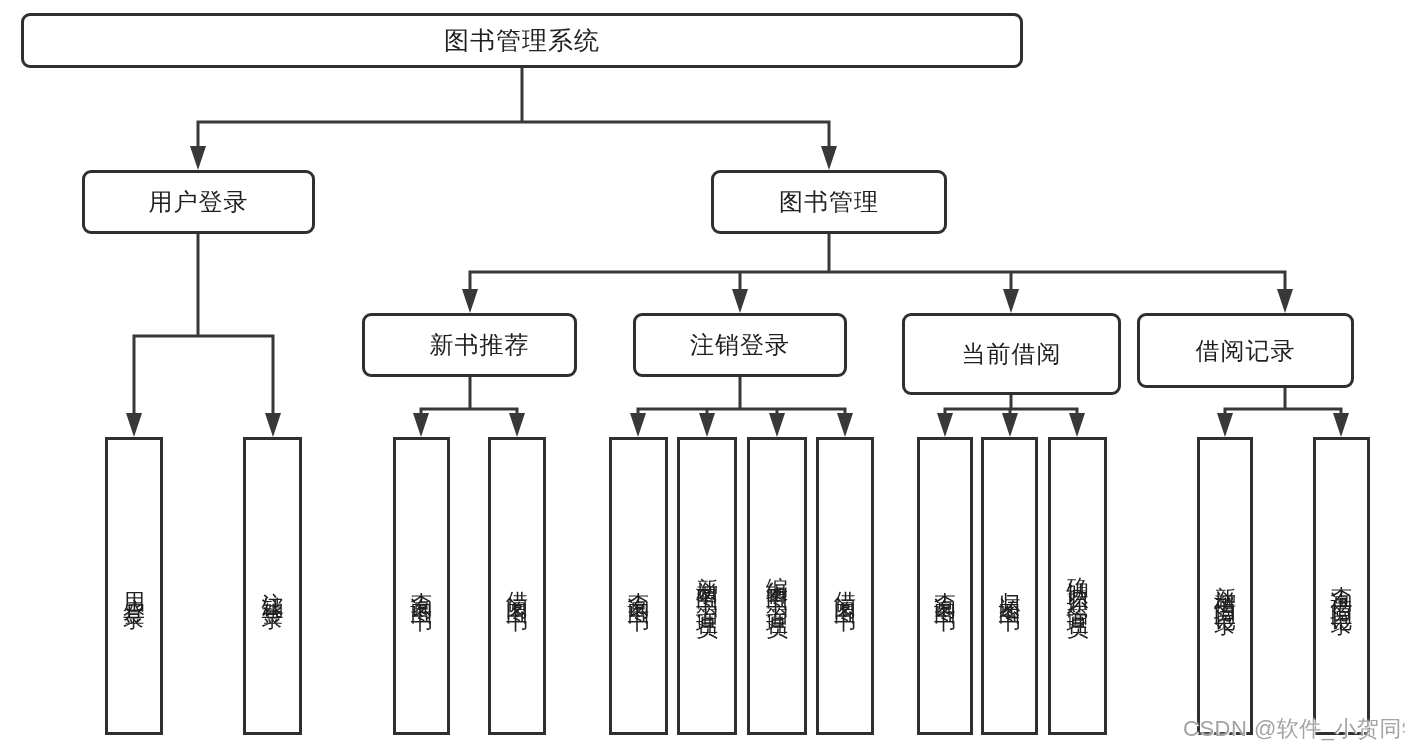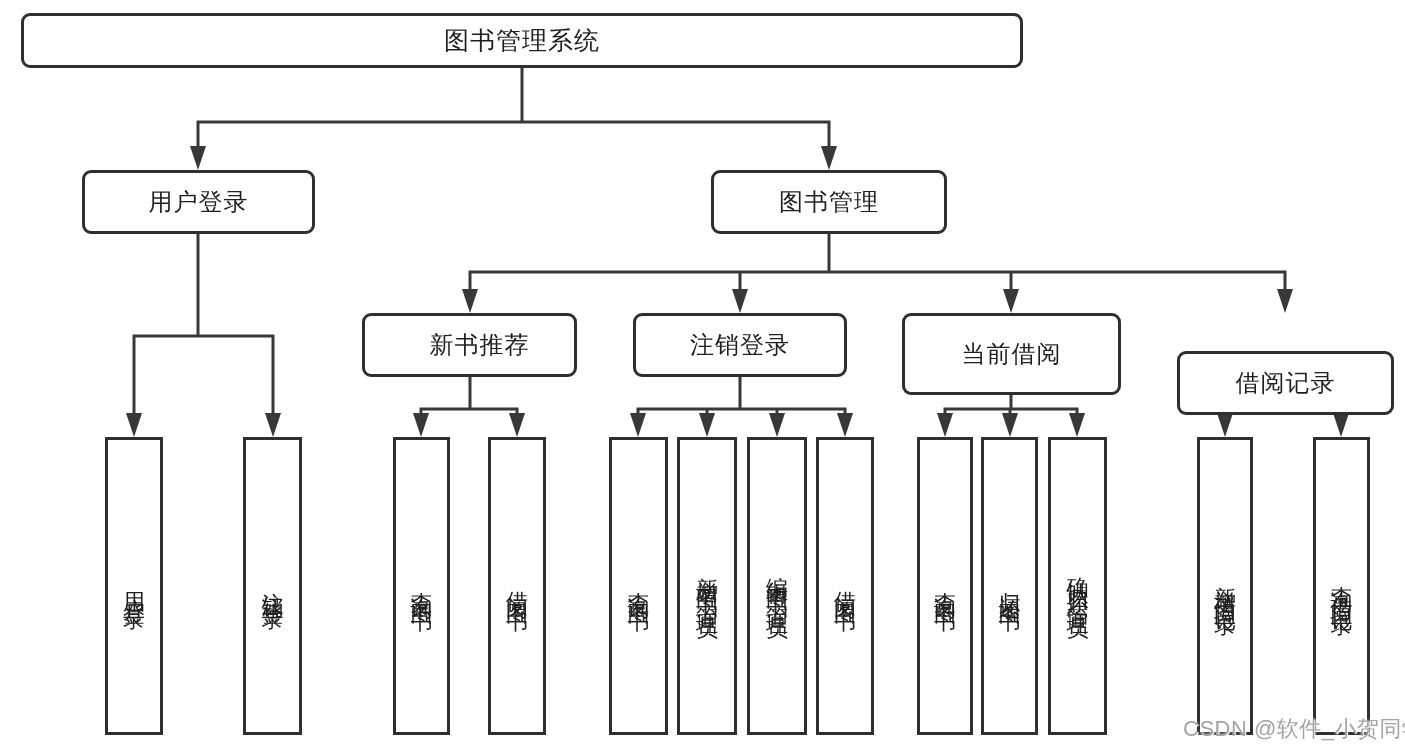--- a/index.html
+++ b/index.html
@@ -108,21 +108,21 @@
 
   <div class="box hbox" style="left:362px; top:313px; width:215px; height:64px;padding-left:20px;">
     <span>新书推荐</span>
   </div>
   <div class="box hbox" style="left:633px; top:313px; width:214px; height:64px;">
     <span>注销登录</span>
   </div>
   <div class="box hbox" style="left:902px; top:313px; width:219px; height:82px;">
     <span>当前借阅</span>
   </div>
-  <div class="box hbox" style="left:1177px; top:313px; width:217px; height:64px;margin-top:38px;">
+  <div class="box hbox" style="left:1137px; top:313px; width:217px; height:75px;">
     <span>借阅记录</span>
   </div>
 
   <div class="box" style="left:105px; top:437px; width:58px; height:298px;">
     <span class="vtext">用户登录</span>
   </div>
   <div class="box" style="left:243px; top:437px; width:59px; height:298px;">
     <span class="vtext">注销登录</span>
   </div>
 

